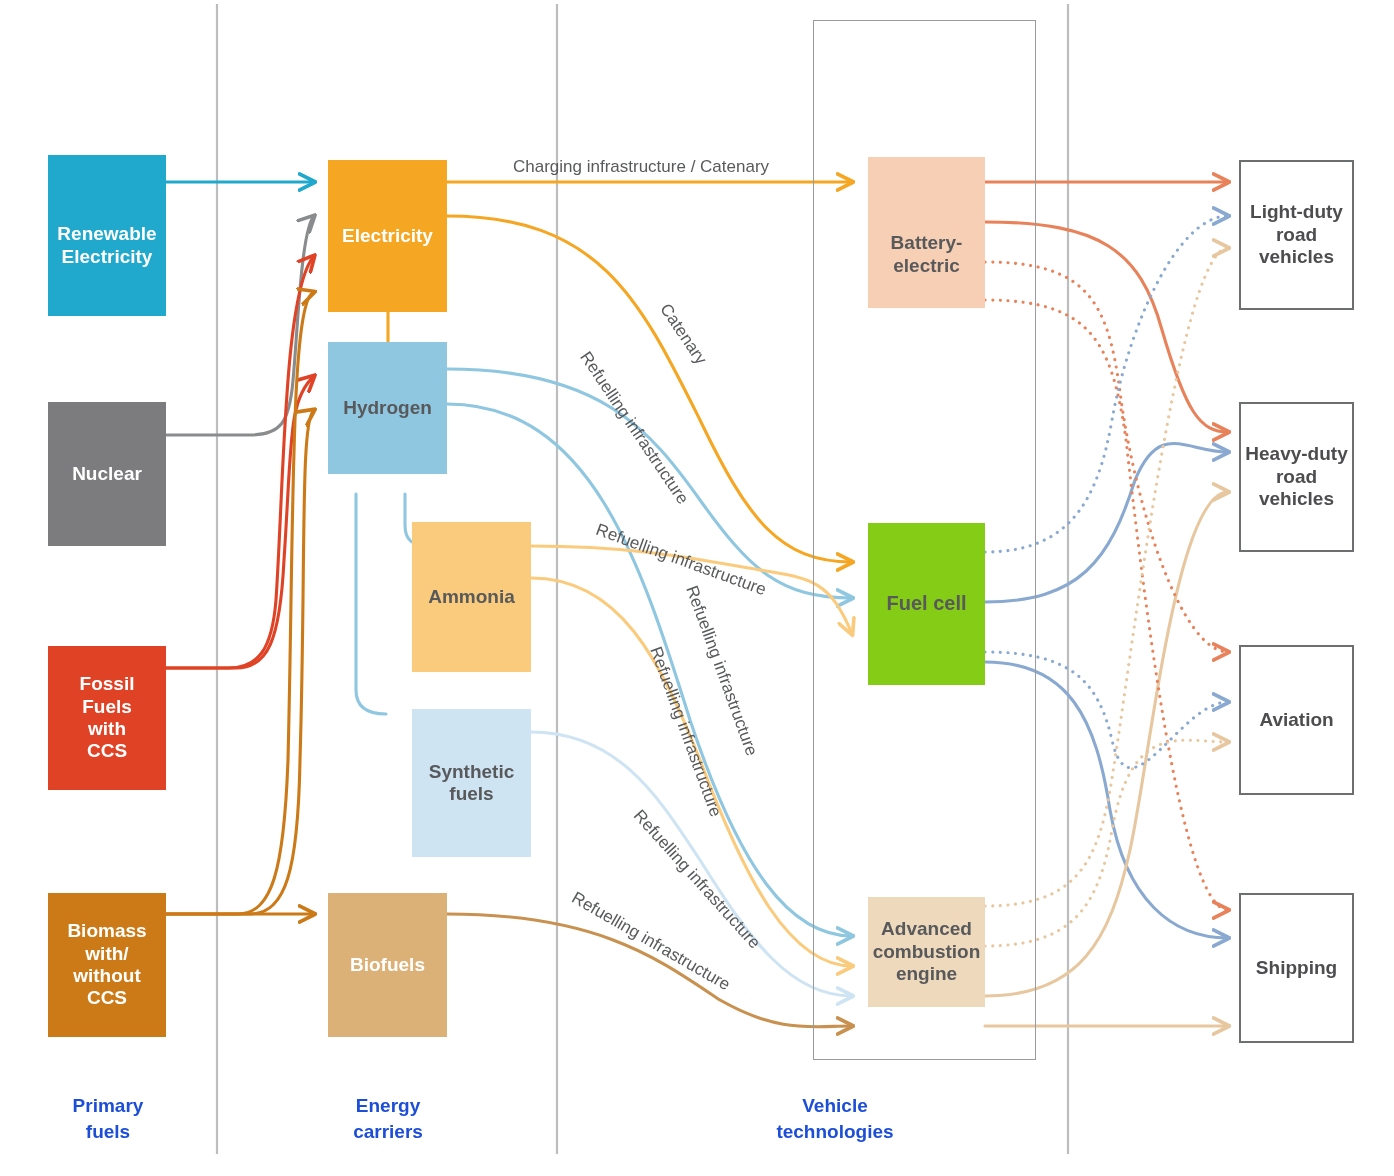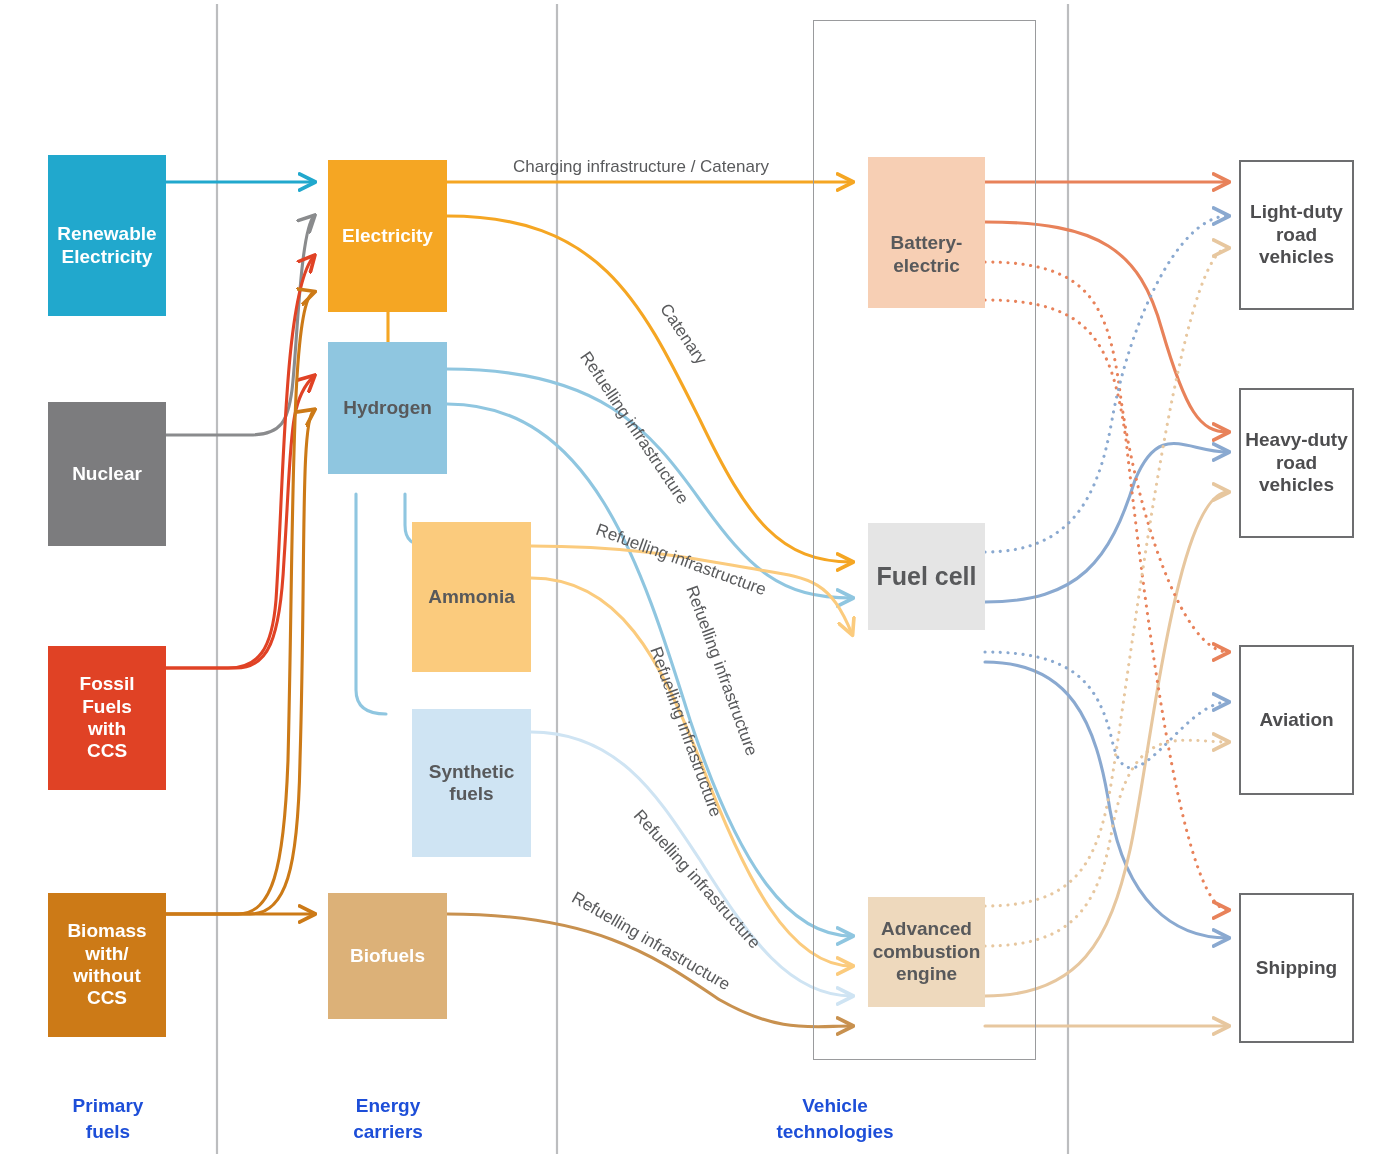--- a/index.html
+++ b/index.html
@@ -181,34 +181,34 @@
       </span>
   </div>
 
   <div class="node fill-dark" style="left:412px;top:709px;width:119px;height:148px;background:#cfe4f3;font-size:19px;">
     <span>
       <i style="font-style:normal;display:block;">Synthetic</i>
       <i style="font-style:normal;display:block;">fuels</i>
     </span>
   </div>
 
-  <div class="node fill-white" style="left:328px;top:893px;width:119px;height:126px;background:#dcb178;font-size:19px;">
+  <div class="node fill-white" style="left:328px;top:893px;width:119px;height:144px;background:#dcb178;font-size:19px;">
     <span>
         <i style="font-style:normal;display:block;">Biofuels</i>
       </span>
   </div>
 
   <div class="node fill-dark" style="left:868px;top:157px;width:117px;height:151px;background:#f7cfb4;font-size:19px;">
     <span>
       <i style="font-style:normal;display:block;margin-top:44px;">Battery-</i>
       <i style="font-style:normal;display:block;">electric</i>
     </span>
   </div>
 
-  <div class="node fill-dark" style="left:868px;top:523px;width:117px;height:107px;background:#e5e5e5;font-size:25px;">
+  <div class="node fill-dark" style="left:868px;top:523px;width:117px;height:162px;background:#84cc16;font-size:20px;">
     <span>
         <i style="font-style:normal;display:block;">Fuel cell</i>
       </span>
   </div>
 
   <div class="node fill-dark" style="left:868px;top:897px;width:117px;height:110px;background:#eed9bd;font-size:19px;">
     <span>
       <i style="font-style:normal;display:block;">Advanced</i>
       <i style="font-style:normal;display:block;">combustion</i>
       <i style="font-style:normal;display:block;">engine</i>
@@ -216,21 +216,21 @@
   </div>
 
   <div class="segbox" style="left:1239px;top:160px;width:115px;height:150px;font-size:19px;">
     <span>
       <i style="font-style:normal;display:block;">Light-duty</i>
       <i style="font-style:normal;display:block;">road</i>
       <i style="font-style:normal;display:block;">vehicles</i>
     </span>
   </div>
 
-  <div class="segbox" style="left:1239px;top:388px;width:115px;height:150px;font-size:19px;">
+  <div class="segbox" style="left:1239px;top:402px;width:115px;height:150px;font-size:19px;">
     <span>
       <i style="font-style:normal;display:block;">Heavy-duty</i>
       <i style="font-style:normal;display:block;">road</i>
       <i style="font-style:normal;display:block;">vehicles</i>
     </span>
   </div>
 
   <div class="segbox" style="left:1239px;top:645px;width:115px;height:150px;font-size:19px;">
     <span>
         <i style="font-style:normal;display:block;">Aviation</i>

